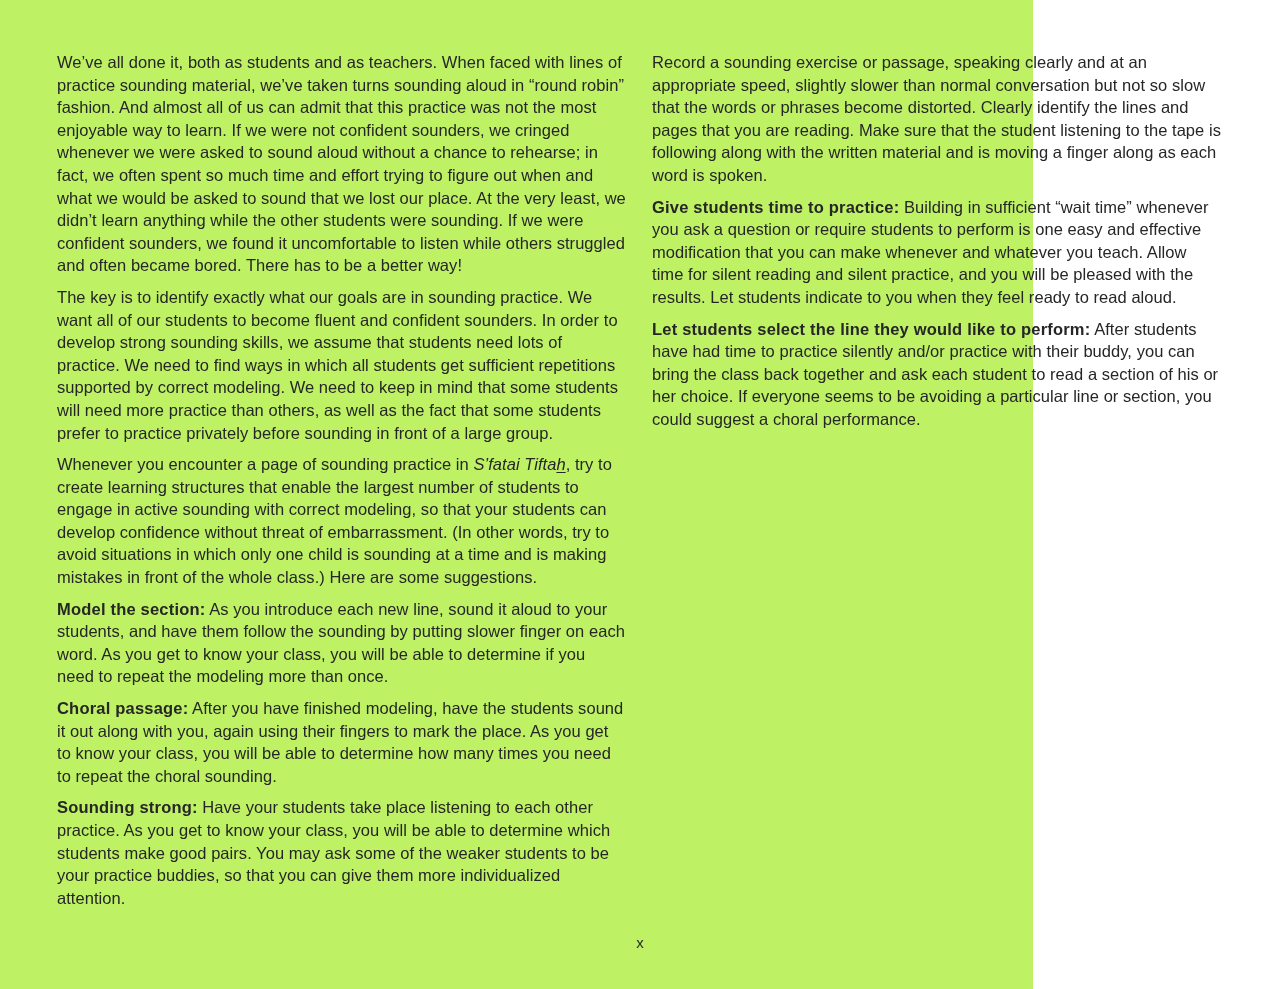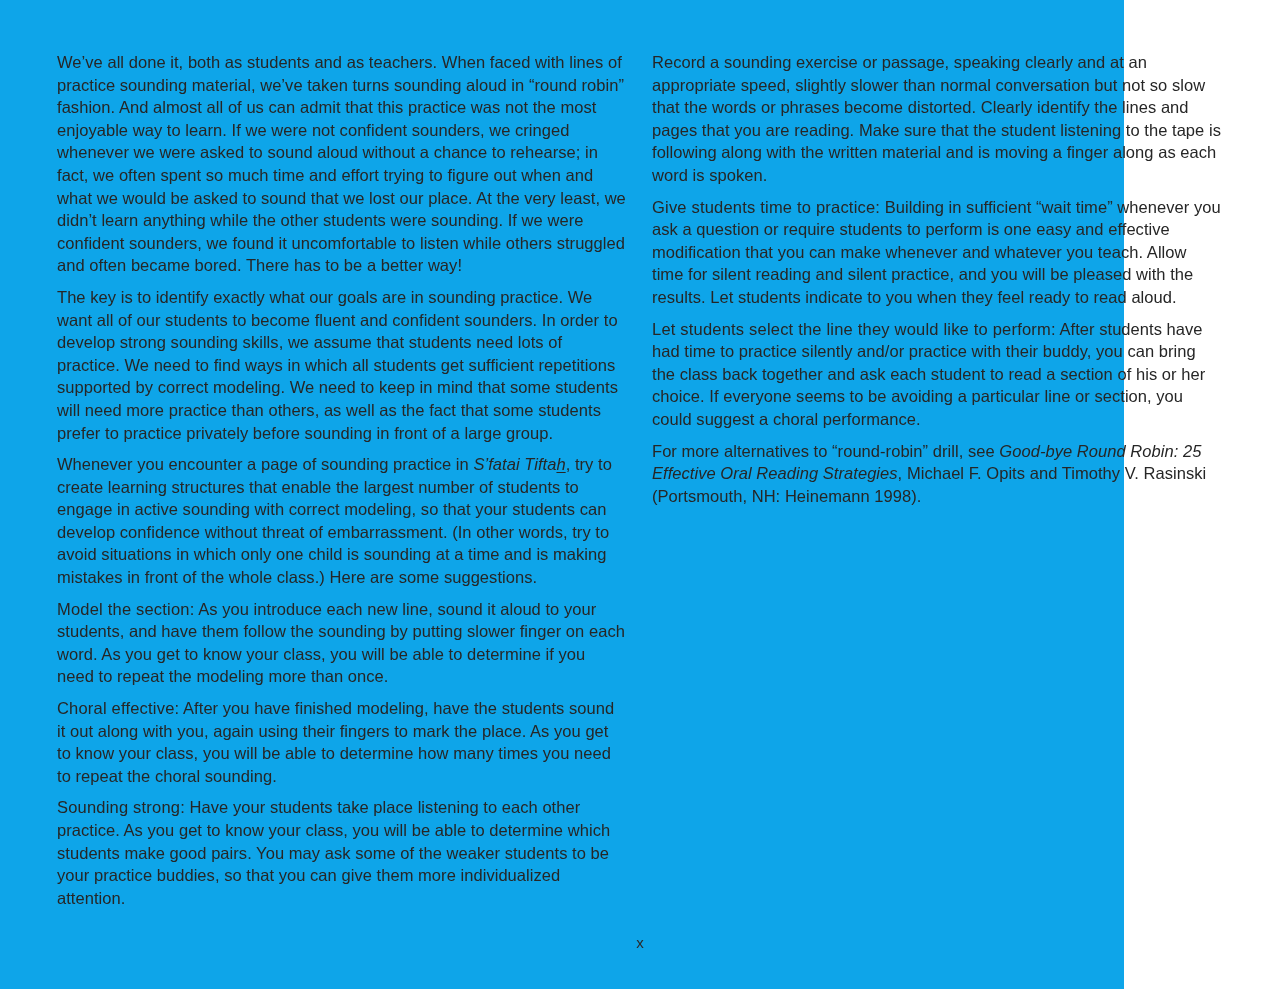--- a/index.html
+++ b/index.html
@@ -11,23 +11,23 @@
     width: 1280px;
     height: 989px;
     position: relative;
     font-family: "Liberation Sans", sans-serif;
     color: #262626;
     overflow: hidden;
   }
   .page {
     position: absolute;
     left: 0; top: 0;
-    width: 1124px;
+    width: 1033px;
     height: 989px;
-    background: #0ea5e9;
+    background: #bef264;
   }
   .columns {
     position: absolute;
     left: 57px;
     top: 51px;
     width: 1164px;
     display: flex;
     gap: 26px;
   }
   .column {
@@ -35,21 +35,21 @@
     flex: 0 0 569px;
   }
   p.para {
     margin: 0 0 9px 0;
     font-size: 16.5px;
     line-height: 22.6px;
     letter-spacing: 0.05px;
     text-align: left;
   }
   .seg-normal { font-weight: normal; font-style: normal; }
-  .seg-bold   { font-weight: normal; font-style: normal; letter-spacing: 0.2px; }
+  .seg-bold   { font-weight: bold; font-style: normal; letter-spacing: 0.2px; }
   .seg-italic { font-style: italic; }
   .seg-italic-underline { font-style: italic; text-decoration: underline; text-underline-offset: 2px; }
   .page-number {
     position: absolute;
     left: 0;
     top: 934px;
     width: 1280px;
     text-align: center;
     font-size: 15px;
     color: #2b2b2b;
@@ -58,24 +58,23 @@
 </head>
 <body>
 
 <div class="page">
   <div class="columns">
     <div class="column">
         <p class="para"><span class="seg-normal">We’ve all done it, both as students and as teachers. When faced with lines of practice sounding material, we’ve taken turns sounding aloud in “round robin” fashion. And almost all of us can admit that this practice was not the most enjoyable way to learn. If we were not confident sounders, we cringed whenever we were asked to sound aloud without a chance to rehearse; in fact, we often spent so much time and effort trying to figure out when and what we would be asked to sound that we lost our place. At the very least, we didn’t learn anything while the other students were sounding. If we were confident sounders, we found it uncomfortable to listen while others struggled and often became bored. There has to be a better way!</span></p>
         <p class="para"><span class="seg-normal">The key is to identify exactly what our goals are in sounding practice. We want all of our students to become fluent and confident sounders. In order to develop strong sounding skills, we assume that students need lots of practice. We need to find ways in which all students get sufficient repetitions supported by correct modeling. We need to keep in mind that some students will need more practice than others, as well as the fact that some students prefer to practice privately before sounding in front of a large group.</span></p>
         <p class="para"><span class="seg-normal">Whenever you encounter a page of sounding practice in </span><span class="seg-italic">S’fatai Tifta</span><span class="seg-italic-underline">h</span><span class="seg-normal">, try to create learning structures that enable the largest number of students to engage in active sounding with correct modeling, so that your students can develop confidence without threat of embarrassment. (In other words, try to avoid situations in which only one child is sounding at a time and is making mistakes in front of the whole class.) Here are some suggestions.</span></p>
         <p class="para"><span class="seg-bold">Model the section:</span><span class="seg-normal"> As you introduce each new line, sound it aloud to your students, and have them follow the sounding by putting slower finger on each word. As you get to know your class, you will be able to determine if you need to repeat the modeling more than once.</span></p>
-        <p class="para"><span class="seg-bold">Choral effective:</span><span class="seg-normal"> After you have finished modeling, have the students sound it out along with you, again using their fingers to mark the place. As you get to know your class, you will be able to determine how many times you need to repeat the choral sounding.</span></p>
+        <p class="para"><span class="seg-bold">Choral passage:</span><span class="seg-normal"> After you have finished modeling, have the students sound it out along with you, again using their fingers to mark the place. As you get to know your class, you will be able to determine how many times you need to repeat the choral sounding.</span></p>
         <p class="para"><span class="seg-bold">Sounding strong:</span><span class="seg-normal"> Have your students take place listening to each other practice. As you get to know your class, you will be able to determine which students make good pairs. You may ask some of the weaker students to be your practice buddies, so that you can give them more individualized attention.</span></p>
       </div>
     <div class="column">
         <p class="para"><span class="seg-normal">Record a sounding exercise or passage, speaking clearly and at an appropriate speed, slightly slower than normal conversation but not so slow that the words or phrases become distorted. Clearly identify the lines and pages that you are reading. Make sure that the student listening to the tape is following along with the written material and is moving a finger along as each word is spoken.</span></p>
         <p class="para"><span class="seg-bold">Give students time to practice:</span><span class="seg-normal"> Building in sufficient “wait time” whenever you ask a question or require students to perform is one easy and effective modification that you can make whenever and whatever you teach. Allow time for silent reading and silent practice, and you will be pleased with the results. Let students indicate to you when they feel ready to read aloud.</span></p>
         <p class="para"><span class="seg-bold">Let students select the line they would like to perform:</span><span class="seg-normal"> After students have had time to practice silently and/or practice with their buddy, you can bring the class back together and ask each student to read a section of his or her choice. If everyone seems to be avoiding a particular line or section, you could suggest a choral performance.</span></p>
-        <p class="para"><span class="seg-normal">For more alternatives to “round-robin” drill, see </span><span class="seg-italic">Good-bye Round Robin: 25 Effective Oral Reading Strategies</span><span class="seg-normal">, Michael F. Opits and Timothy V. Rasinski (Portsmouth, NH: Heinemann 1998).</span></p>
       </div>
   </div>
   <div class="page-number">x</div>
 </div>
 
 </body></html>

